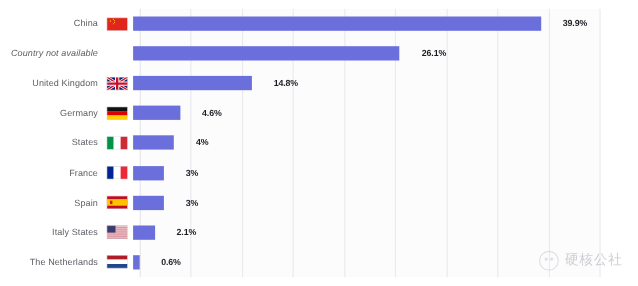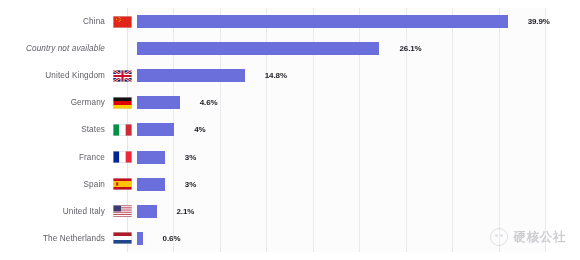--- a/index.html
+++ b/index.html
@@ -50,21 +50,20 @@
     top: 8px;
     width: 580px;
     height: 244px;
   }
 
   .row {
     position: relative;
     height: 27.1px;
     display: flex;
     align-items: center;
-    padding-left: 16px;
   }
 
   .row-label {
     width: 92px;
     flex: 0 0 92px;
     text-align: right;
     font-size: 8.2px;
     color: #5e5e66;
     letter-spacing: 0.1px;
     white-space: nowrap;
@@ -111,25 +110,24 @@
     white-space: nowrap;
     letter-spacing: -0.1px;
   }
 
   
   #watermark {
     position: absolute;
     right: 14px;
     bottom: 14px;
     display: flex;
-    align-items: center;
+    align-items: flex-start;
     gap: 6px;
     opacity: 0.42;
     pointer-events: none;
-    font-weight: bold;
   }
   #watermark .wm-logo {
     width: 16px;
     height: 16px;
     border-radius: 50%;
     border: 1px solid #b9b9c2;
     position: relative;
     flex: 0 0 16px;
   }
   #watermark .wm-logo::before {
@@ -275,21 +273,21 @@
             <rect x="3" y="4.4" width="2.2" height="3.2" fill="#c60b1e" opacity="0.85"></rect>
             <rect x="0.25" y="0.25" width="18.5" height="11.5" fill="none" stroke="#cfcfd6" stroke-width="0.5"></rect>
           </svg>
         </div>
         <div class="bar-cell">
           <div class="bar" style="width: 27.8667px; background: rgb(106, 111, 220);"></div>
           <span class="bar-value">3%</span>
         </div>
       </div>
       <div class="row">
-        <div class="row-label">United Italy</div>
+        <div class="row-label">Italy States</div>
         <div class="flag-cell">
           <svg class="flag" viewBox="0 0 19 12" preserveAspectRatio="none">
             <rect y="0" width="19" height="0.9230769230769231" fill="#b22234"></rect>
             <rect y="0.9230769230769231" width="19" height="0.9230769230769231" fill="#fff"></rect>
             <rect y="1.8461538461538463" width="19" height="0.9230769230769231" fill="#b22234"></rect>
             <rect y="2.769230769230769" width="19" height="0.9230769230769231" fill="#fff"></rect>
             <rect y="3.6923076923076925" width="19" height="0.9230769230769231" fill="#b22234"></rect>
             <rect y="4.615384615384615" width="19" height="0.9230769230769231" fill="#fff"></rect>
             <rect y="5.538461538461538" width="19" height="0.9230769230769231" fill="#b22234"></rect>
             <rect y="6.461538461538462" width="19" height="0.9230769230769231" fill="#fff"></rect>

